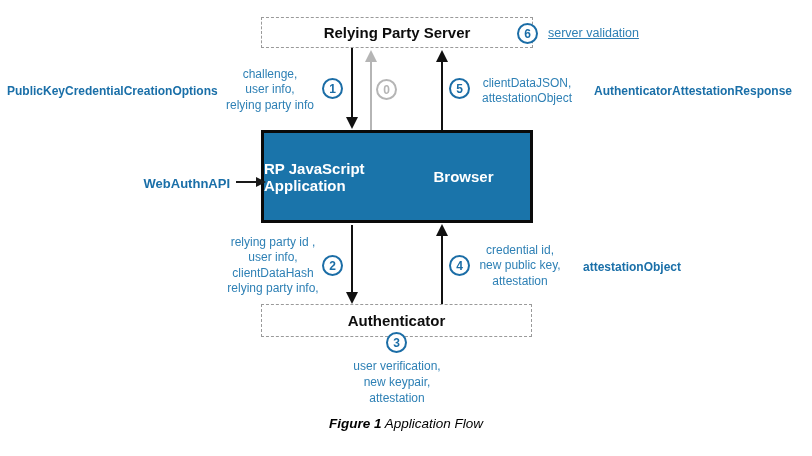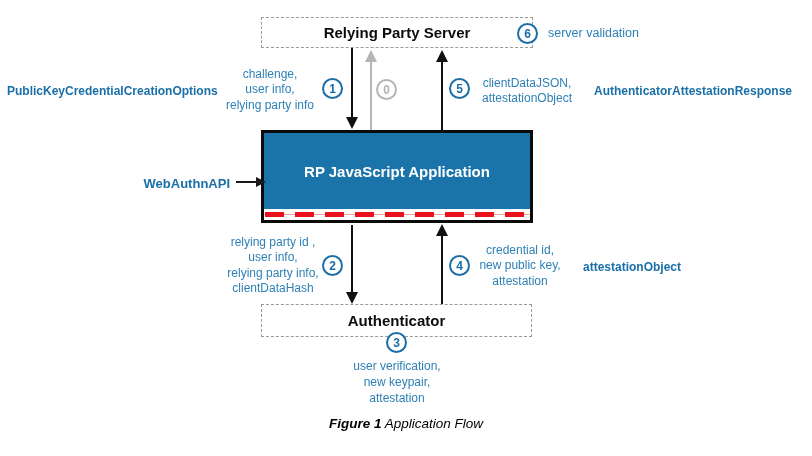--- a/index.html
+++ b/index.html
@@ -9,21 +9,21 @@
   }
   
   .dashed-node{
     position:absolute;box-sizing:border-box;border:1px dashed #9a9a9a;background:#fff;
     display:flex;align-items:center;justify-content:center;
     font-weight:bold;font-size:15px;color:#0d0d0d;z-index:2;
   }
   .blue-node{
     position:absolute;left:261px;top:130px;width:272px;height:93px;
     box-sizing:border-box;border:3px solid #0a0a0a;background:#1a74aa;
-    display:flex;flex-direction:column;z-index:2;
+    display:flex;flex-direction:row;z-index:2;
   }
   .blue-node .row{
     flex:1;display:flex;align-items:center;justify-content:center;
     color:#ffffff;font-weight:bold;font-size:15px;
   }
   .api-strip{position:relative;height:11px;background:#ffffff;}
   .api-strip::after{
     content:"";position:absolute;left:0;right:0;top:5px;height:1px;background:#efa3a8;
   }
   .api-strip::before{
@@ -41,21 +41,21 @@
   .tri.right{border-top:5px solid transparent;border-bottom:5px solid transparent;border-left:10px solid #1a1a1a;z-index:6;}
   
   .badge{
     position:absolute;width:21px;height:21px;box-sizing:border-box;border-radius:50%;
     background:#fff;border:2px solid #1b6da6;color:#1b6da6;
     font-weight:bold;font-size:12px;display:flex;align-items:center;justify-content:center;z-index:5;
   }
   .badge.gray{border-color:#b5b5b5;color:#b5b5b5;}
   
   .lbl{position:absolute;color:#2e80b5;font-size:12px;line-height:15.4px;text-align:center;z-index:2;}
-  .lbl.nowrap{white-space:nowrap;text-align:center;}
+  .lbl.nowrap{white-space:nowrap;text-align:center;text-decoration:underline;}
   .boldlbl{position:absolute;color:#1a6fa8;font-weight:bold;font-size:12px;white-space:nowrap;z-index:2;}
   .webauthn{font-size:13px;}
   .caption{
     position:absolute;left:0;top:416px;width:812px;text-align:center;
     font-style:italic;font-size:13.5px;color:#000;z-index:2;
   }
   .caption .fig{font-weight:bold;}
 </style>
 </head>
 <body>
@@ -68,20 +68,23 @@
 
   <div class="dashed-node" style="left:261px;top:304px;width:271px;height:33px;text-align:right;">
     <span>Authenticator</span>
   </div>
 
   <div class="blue-node">
     <div class="row">
       <span>RP JavaScript Application</span>
     </div>
     <div class="api-strip"></div>
+    <div class="row">
+      <span>Browser</span>
+    </div>
   </div>
 
   <div class="vline" style="left:351px;top:48px;height:70px;"></div>
   <div class="tri down" style="left:346px;top:117px;"></div>
 
   <div class="vline gray" style="left:370px;top:60px;height:70px;"></div>
   <div class="tri up gray" style="left:365px;top:50px;"></div>
 
   <div class="vline" style="left:441px;top:60px;height:70px;"></div>
   <div class="tri up" style="left:436px;top:50px;"></div>
@@ -109,22 +112,22 @@
   <div class="lbl" style="left:457px;top:76px;width:140px;">
     <div>clientDataJSON,</div>
     <div>attestationObject</div>
   </div>
 
   <div class="lbl nowrap" style="left:548px;top:26px;font-size:12.5px;">server validation</div>
 
   <div class="lbl" style="left:197px;top:235px;width:152px;">
     <div>relying party id ,</div>
     <div>user info,</div>
+    <div>clientDataHash</div>
     <div>relying party info,</div>
-    <div>clientDataHash</div>
   </div>
 
   <div class="lbl" style="left:450px;top:243px;width:140px;">
     <div>credential id,</div>
     <div>new public key,</div>
     <div>attestation</div>
   </div>
 
   <div class="lbl" style="left:321px;top:358px;width:152px;line-height:16px;">
     <div>user verification,</div>

